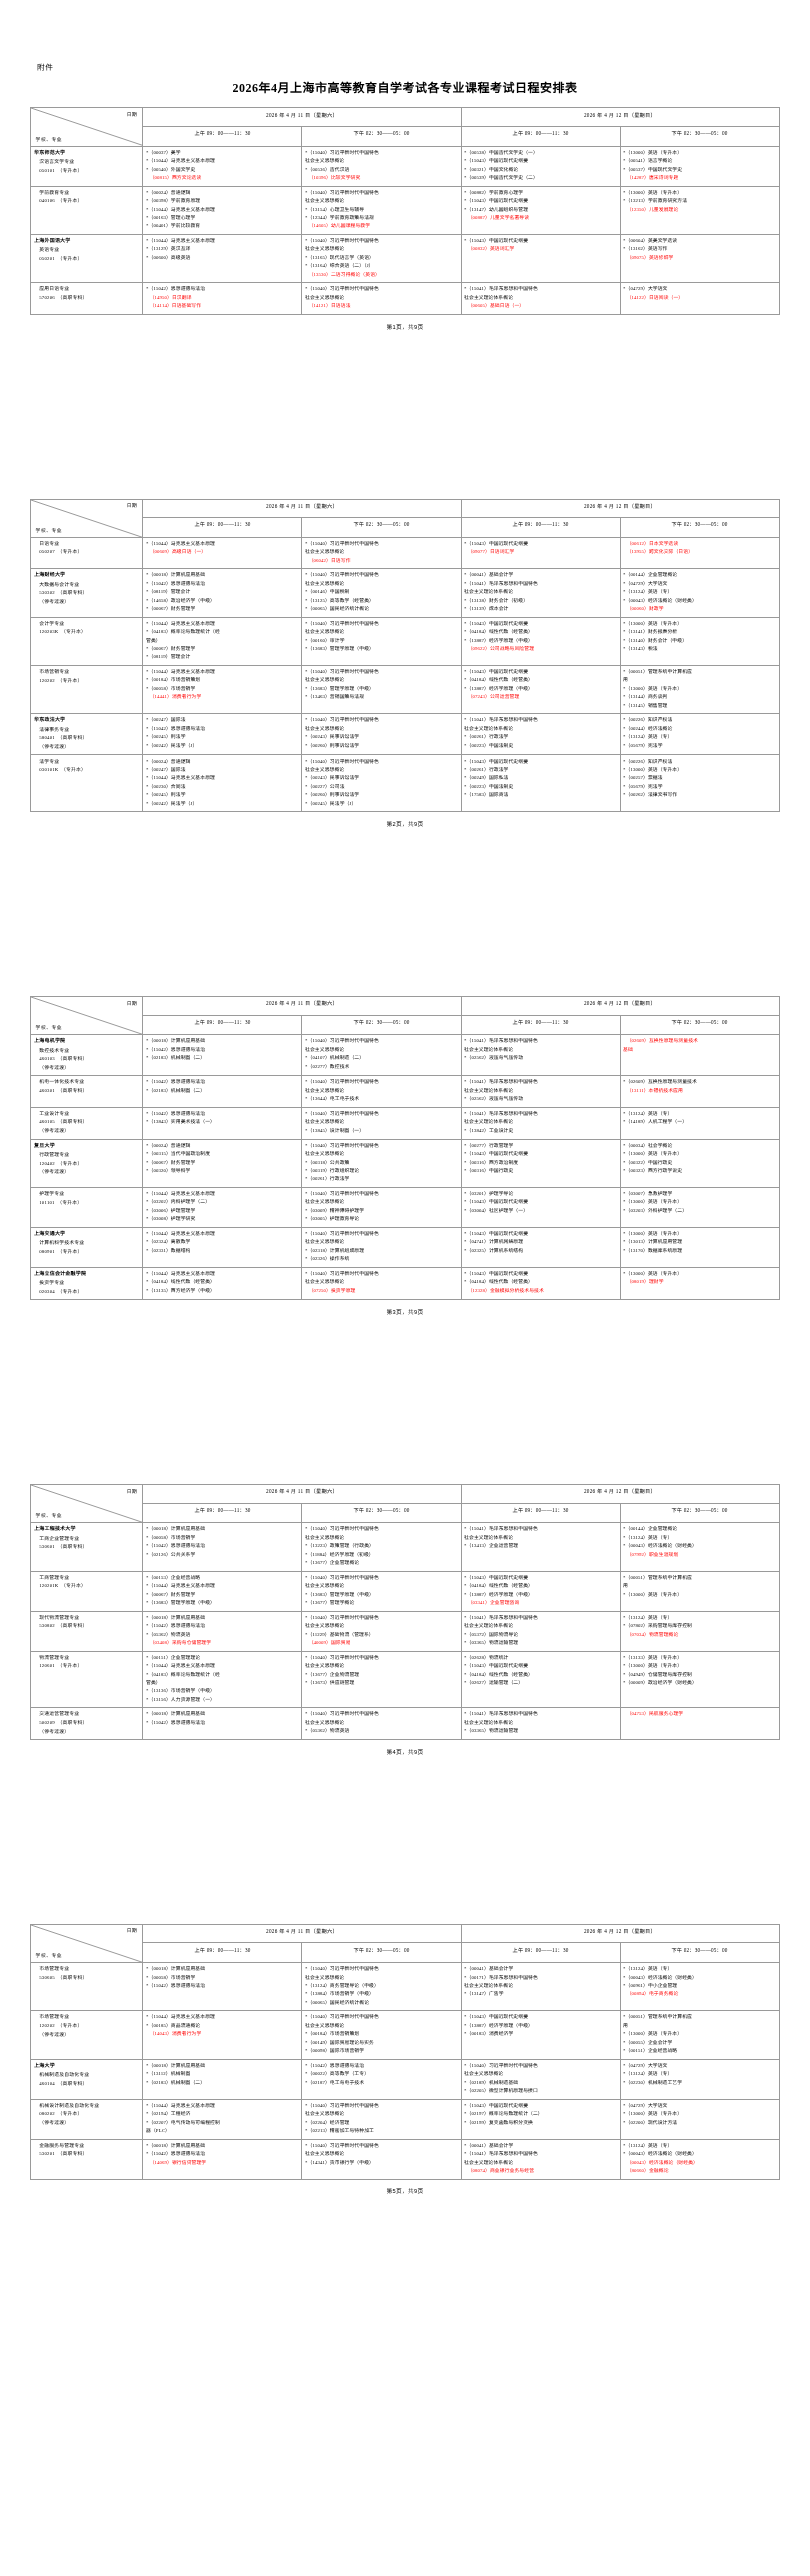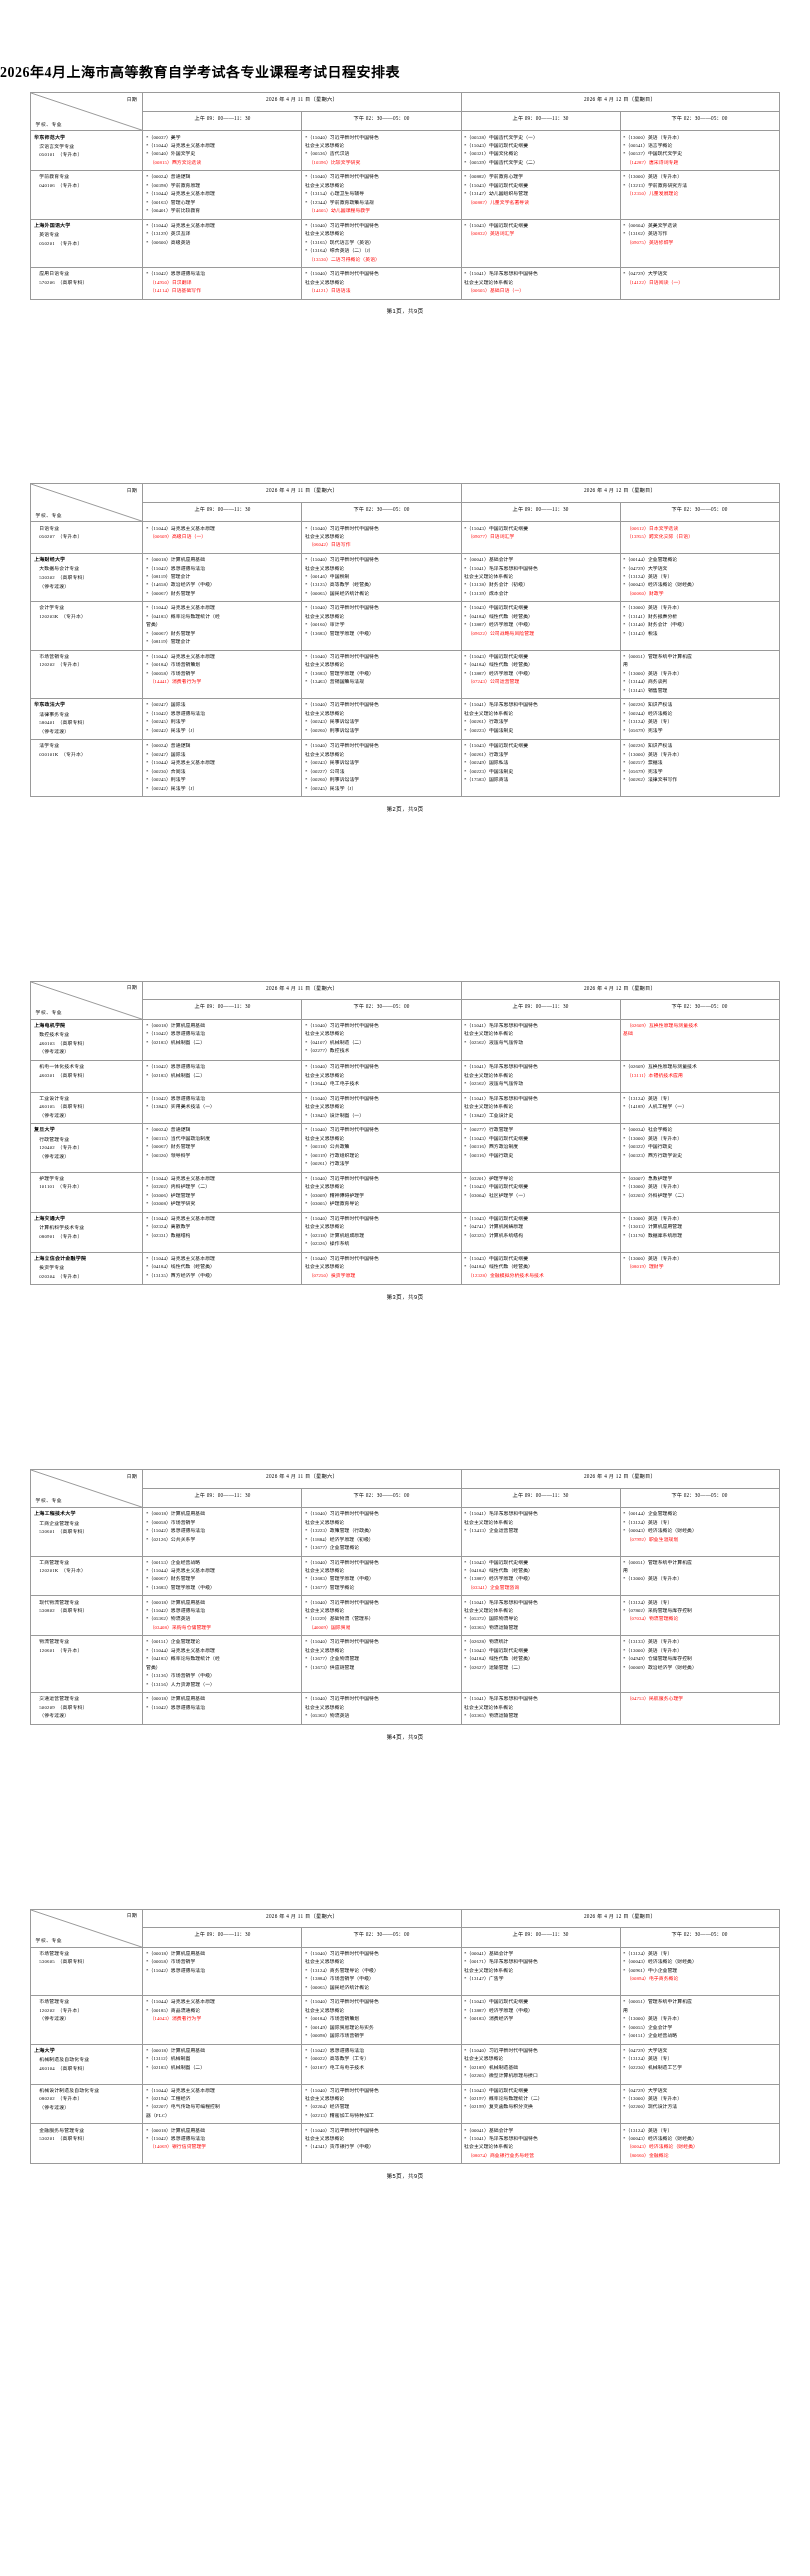--- a/index.html
+++ b/index.html
@@ -19,22 +19,22 @@
   .page.p2,.page.p3,.page.p4,.page.p5{padding-top:47px;}
 
   .attach{
     font-size:7.7px;
     font-family:"Liberation Sans","DejaVu Sans",sans-serif;
     margin-left:37px;
     margin-bottom:6.2px;
     letter-spacing:0.5px;
   }
   .doc-title{
-    text-align:left;
-    font-size:14px;
+    text-align:center;
+    font-size:12px;
     font-weight:bold;
     letter-spacing:0.5px;
     margin:0 0 11.3px 0;
     font-family:"Liberation Serif","DejaVu Serif",serif;
   }
 
   table.sched{
     border-collapse:collapse;
     margin:0 auto;
     width:748px;
@@ -118,20 +118,21 @@
     font-family:"Liberation Sans","DejaVu Sans",sans-serif;
     letter-spacing:0.3px;
   }
   .gap{height:121px;}
 </style>
 </head>
 <body>
 
 <div id="root">
   <div class="page p1">
+    <div class="attach">附件</div>
     <div class="doc-title">2026年4月上海市高等教育自学考试各专业课程考试日程安排表</div>
     <table class="sched">
       <colgroup>
         <col class="c-school">
           <col class="c-slot">
           <col class="c-slot">
           <col class="c-slot">
           <col class="c-slot">
       </colgroup>
       <thead>

